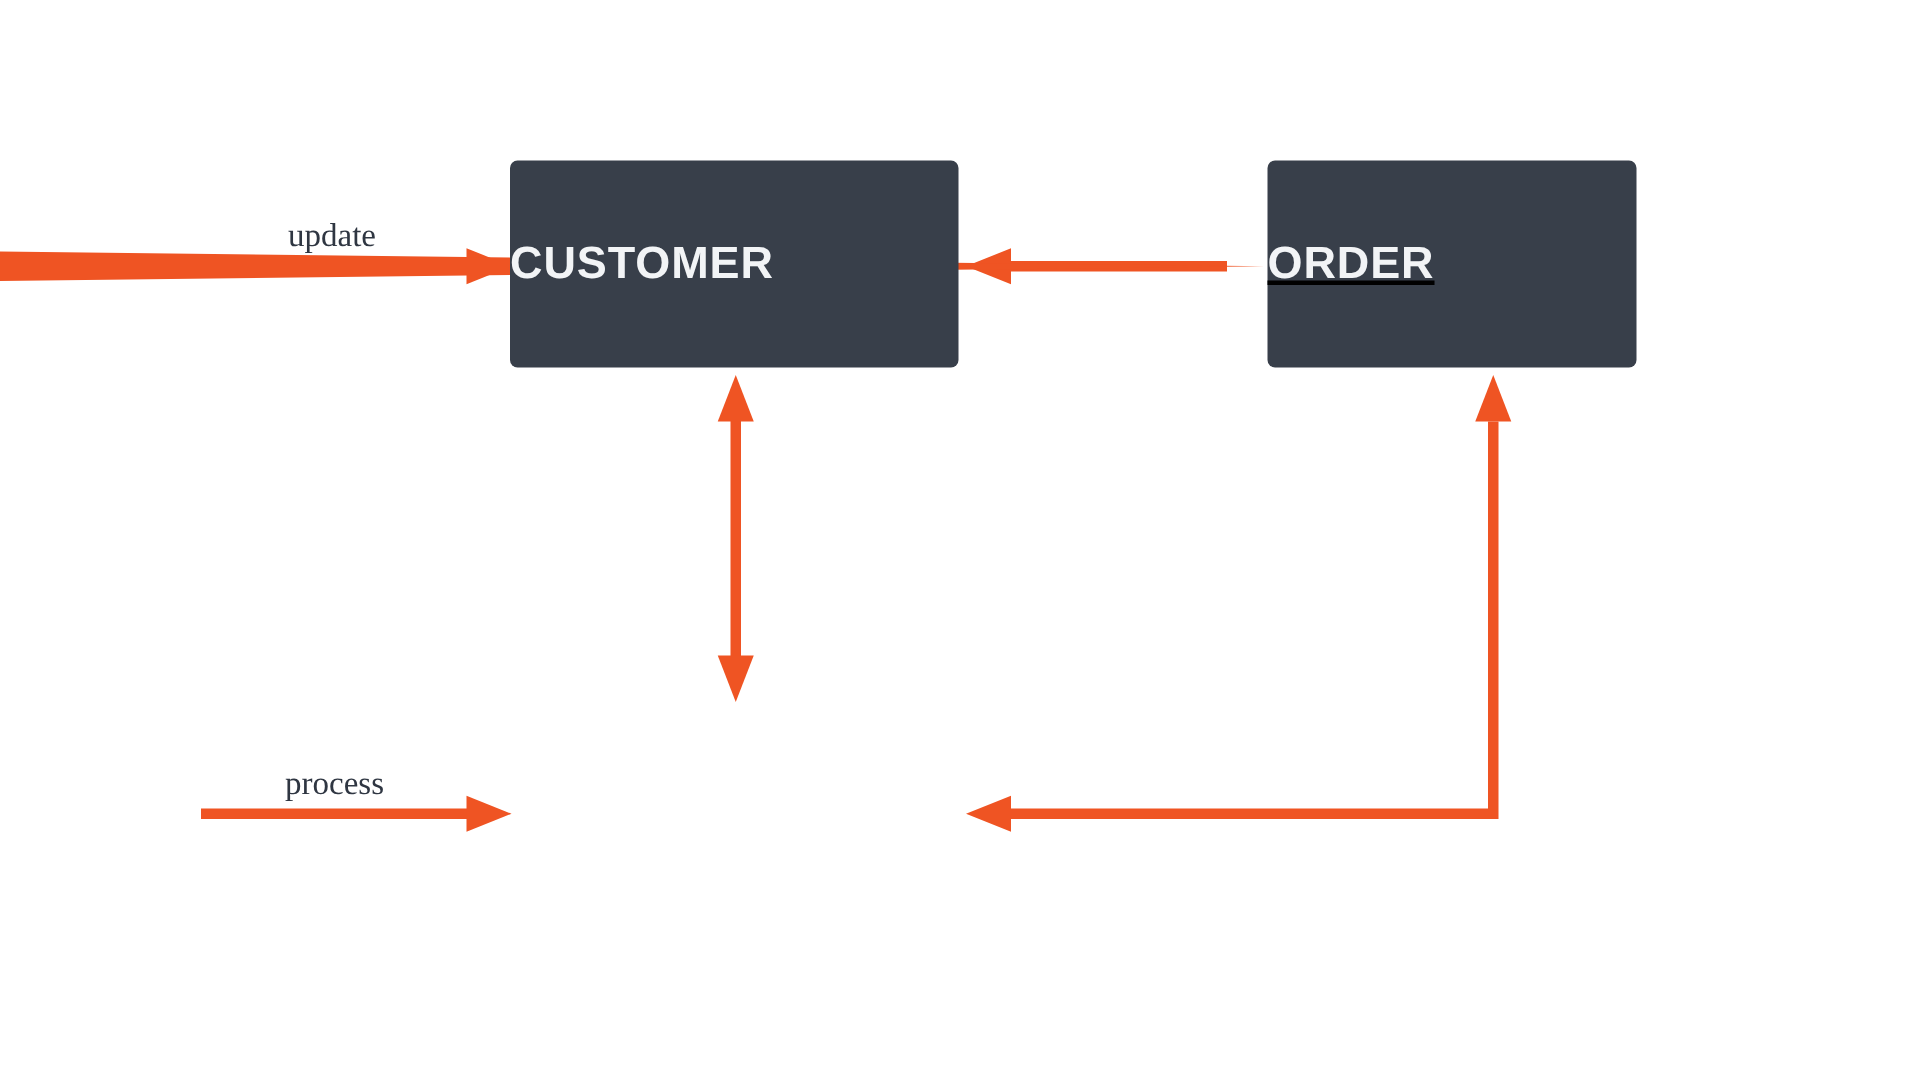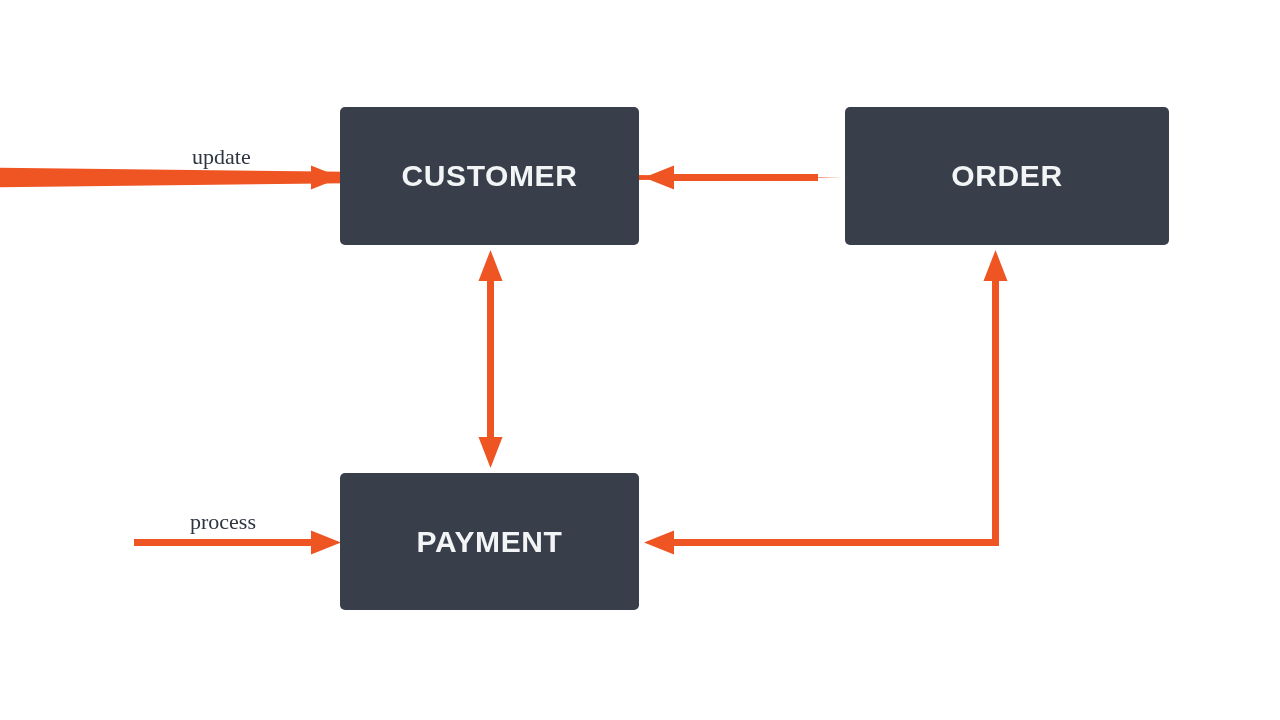--- a/index.html
+++ b/index.html
@@ -25,21 +25,21 @@
     left: 0;
     top: 0;
     width: 1280px;
     height: 720px;
   }
   .node {
     position: absolute;
     box-sizing: border-box;
     display: flex;
     align-items: center;
-    justify-content: center;
+    justify-content: flex-start;
     border-radius: 5px;
     background: #383f4a;
     z-index: 2;
   }
   .node-label {
     color: #f2f4f6;
     font-family: "Liberation Sans", sans-serif;
     font-weight: bold;
     font-size: 30px;
     letter-spacing: 0.6px;
@@ -90,25 +90,22 @@
       <polyline points="995.5,281 995.5,542.5 668,542.5" fill="none" stroke="#ef5423" stroke-width="7" stroke-linecap="butt" stroke-linejoin="miter"></polyline>
       <polygon points="995.5,250 983.5,281 1007.5,281" fill="#ef5423"></polygon>
       <polygon points="644,542.5 674,530.5 674,554.5" fill="#ef5423"></polygon>
     </g>
   </svg>
 
   <div class="node" style="left:340px; top:107px; width:299px; height:138px;">
     <span class="node-label">CUSTOMER</span>
   </div>
 
-  <div class="node" style="left:845px; top:107px; width:324px; height:138px;">
+  <div class="node" style="left:845px; top:107px; width:246px; height:138px;text-decoration:underline;">
     <span class="node-label">ORDER</span>
   </div>
 
-  <div class="node" style="left:340px; top:473px; width:299px; height:137px;">
-    <span class="node-label">PAYMENT</span>
-  </div>
 
   <div class="edge-label" style="left:192px; top:146px;">update</div>
 
   <div class="edge-label" style="left:190px; top:511px;">process</div>
 
 </div>
 
 </body></html>

